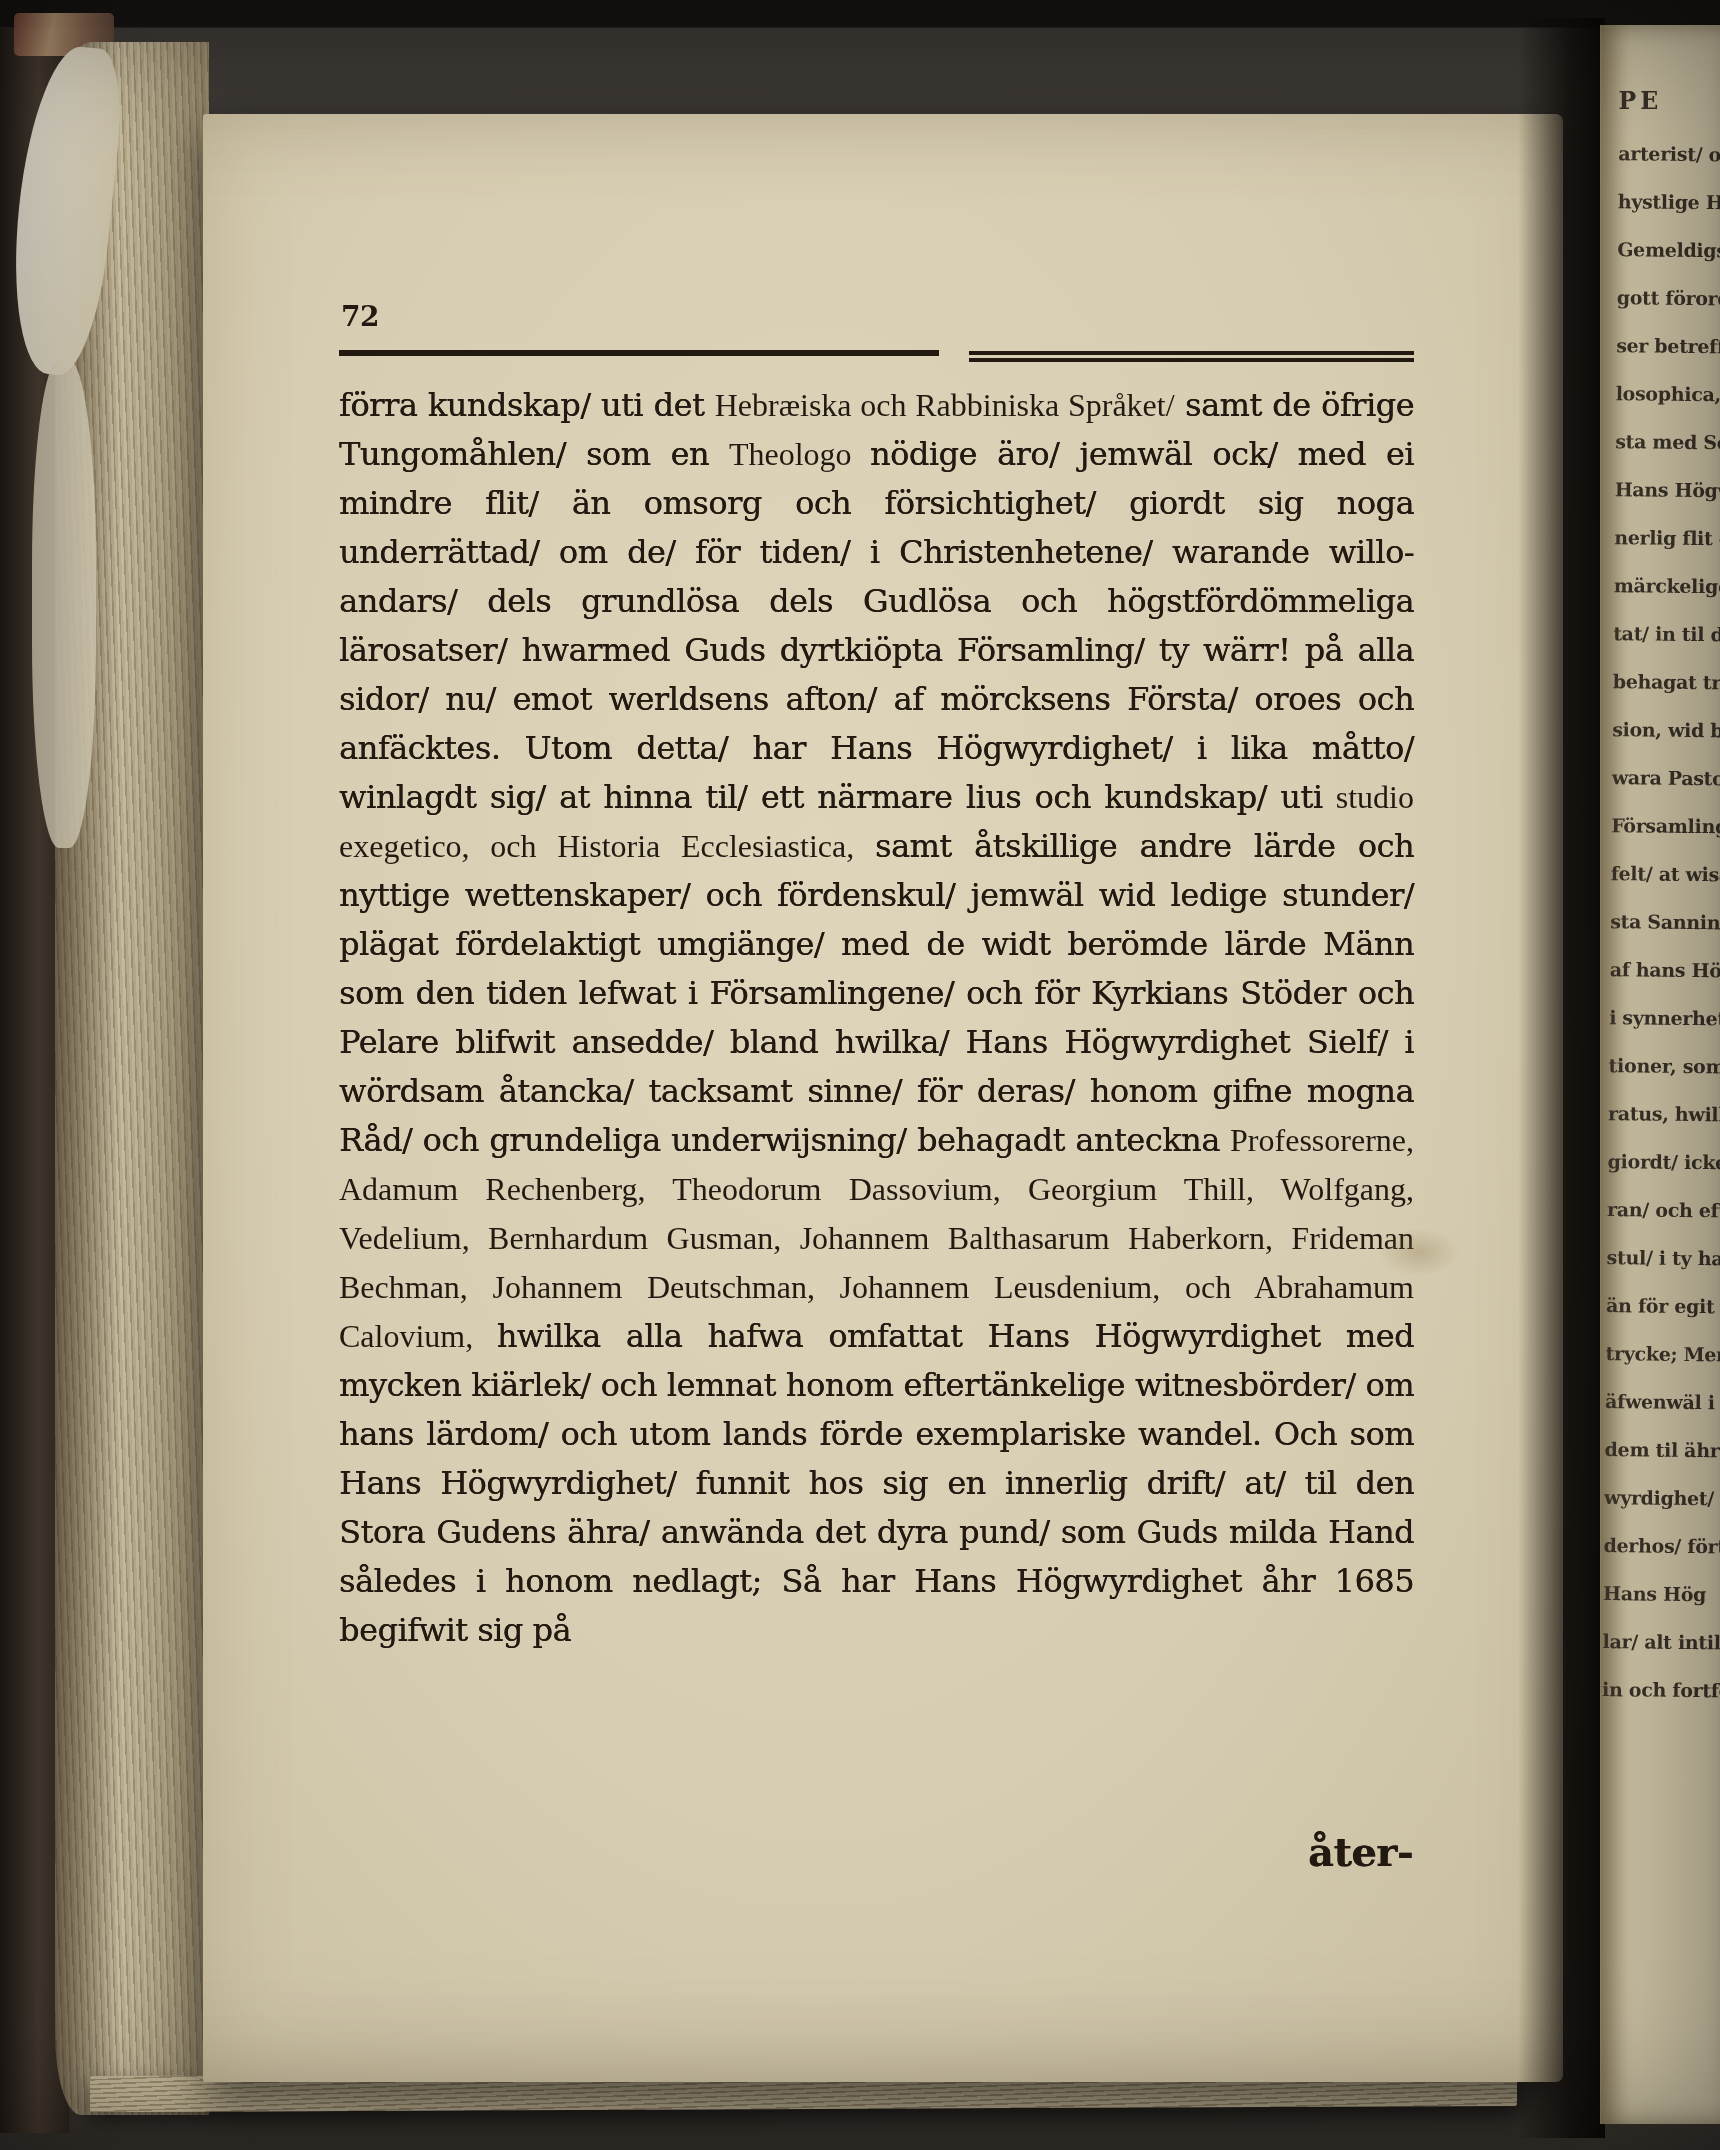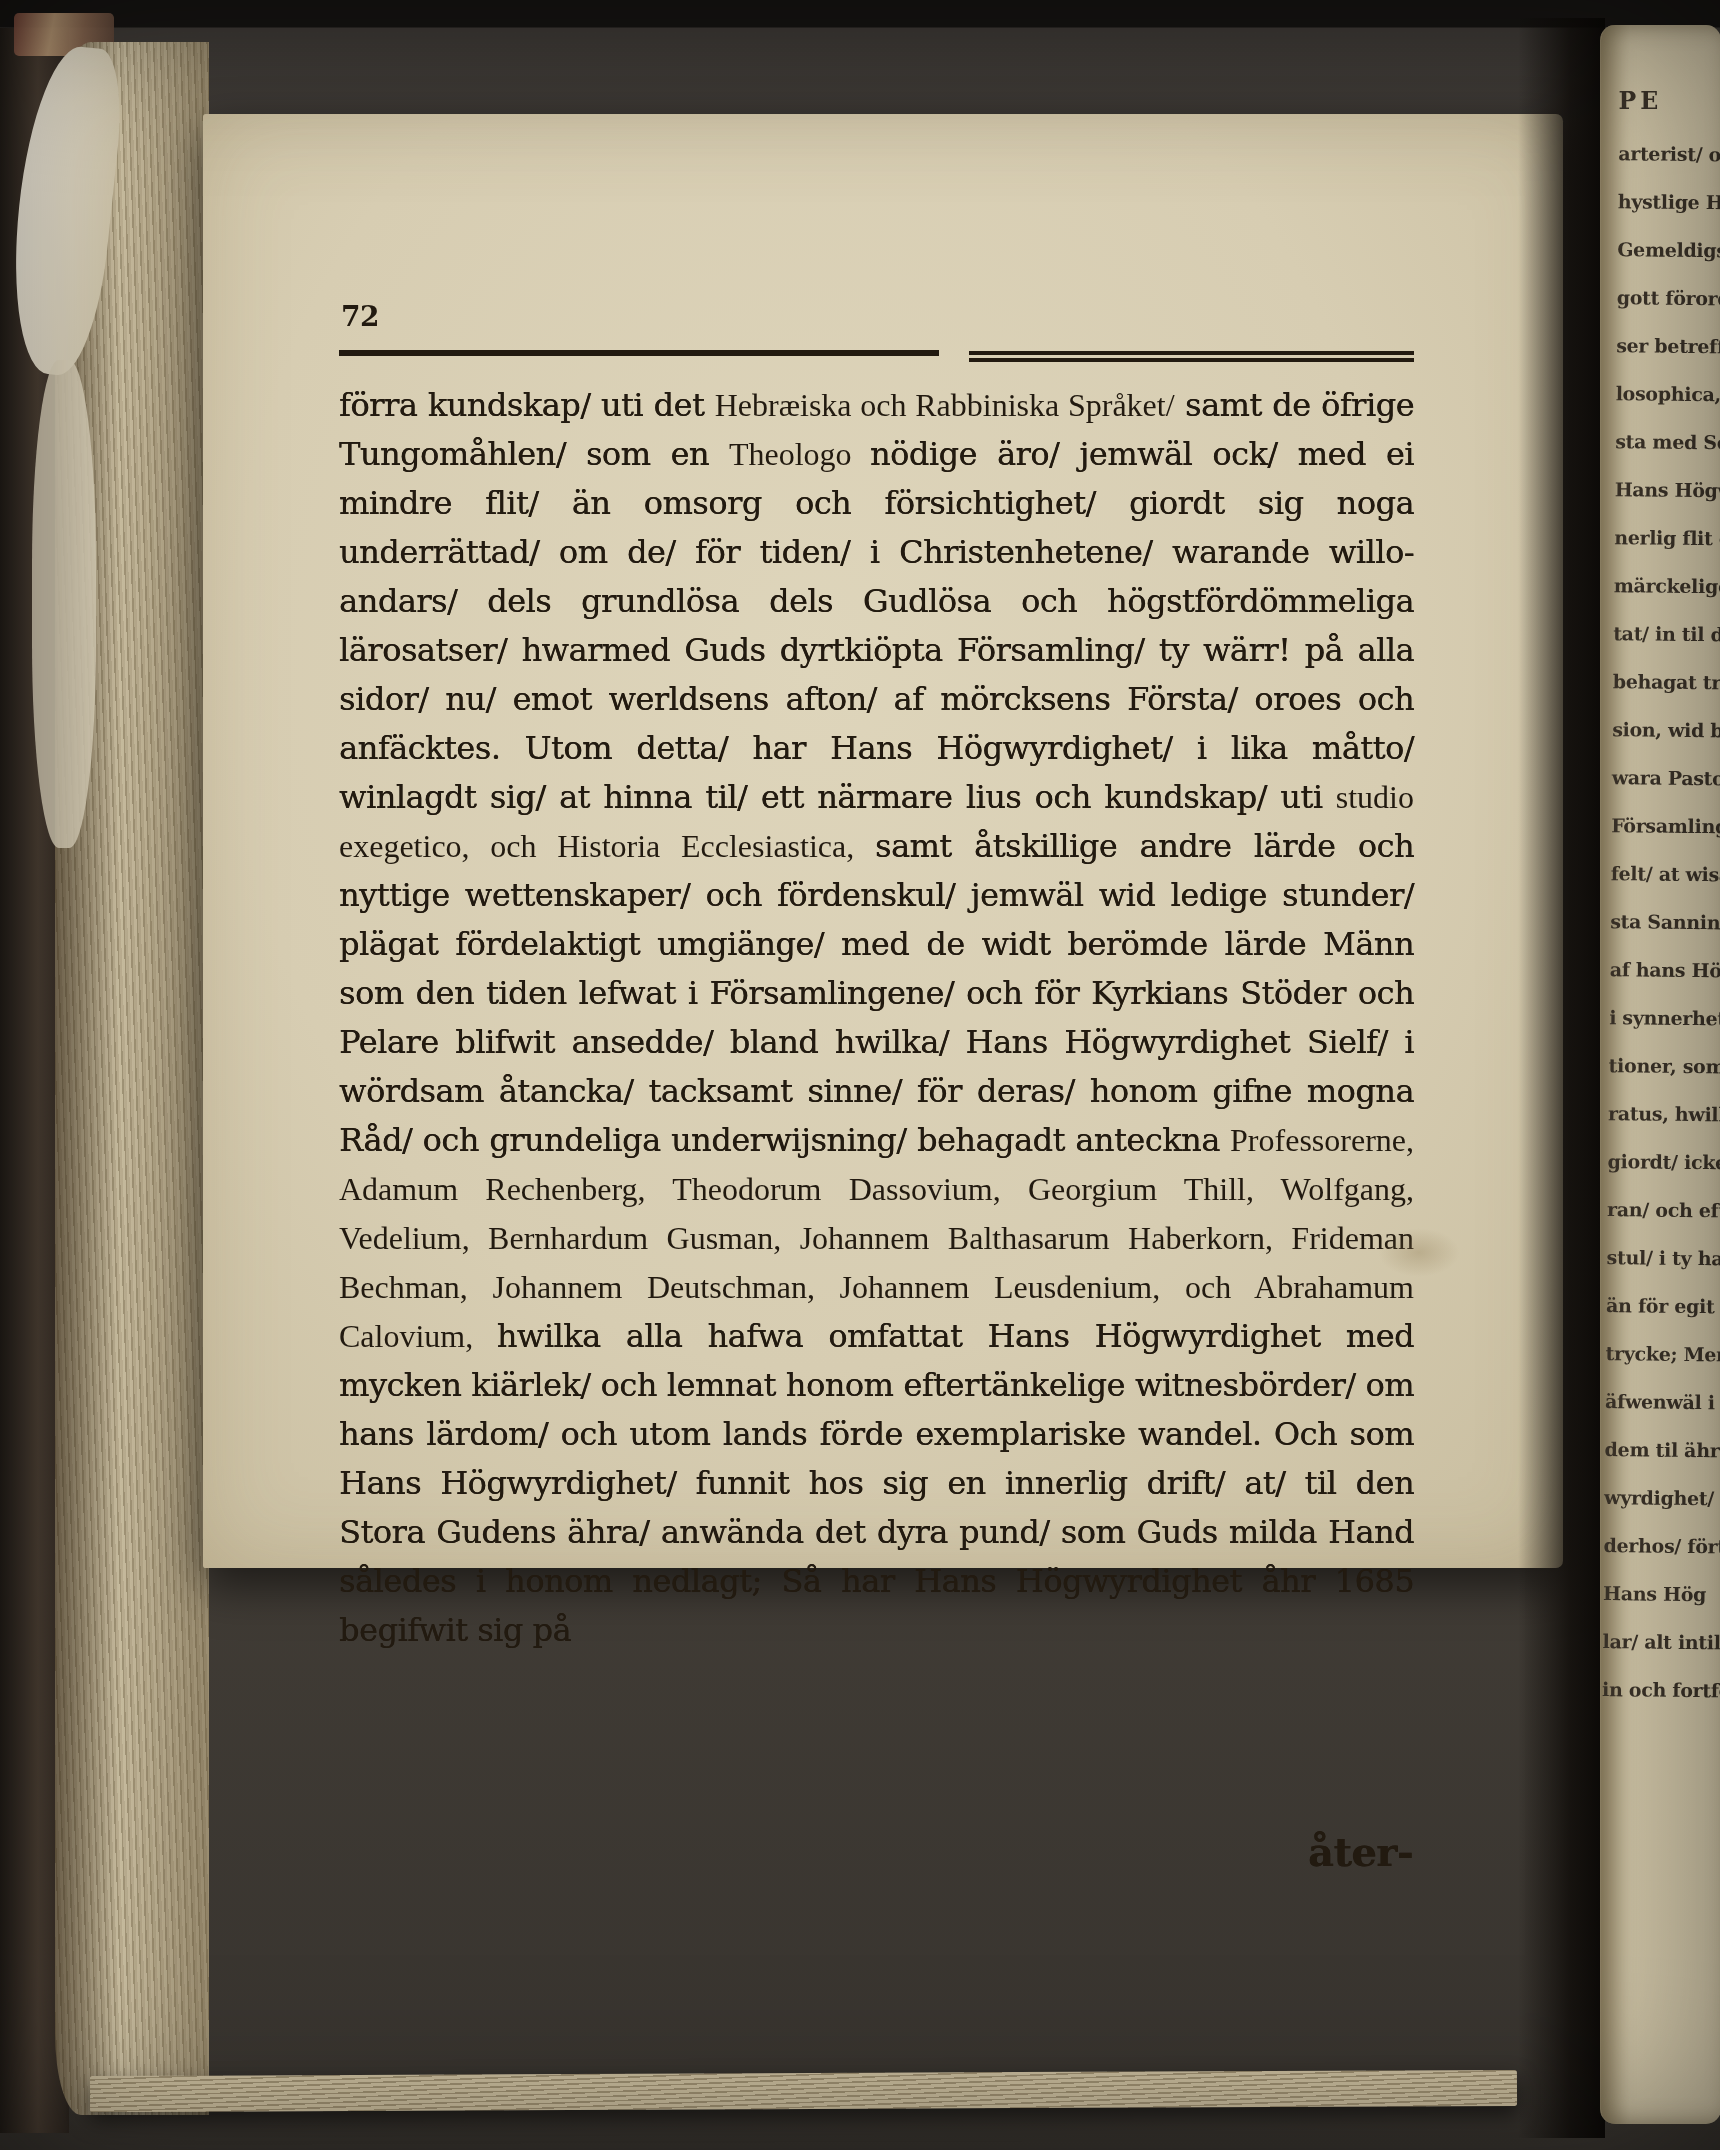--- a/index.html
+++ b/index.html
@@ -29,21 +29,21 @@
   .curl2{left:-23px;top:318px;width:64px;height:488px;opacity:.85;
     background:#d9d0b8;border-radius:42%;}
 
   
   .bottom-stack{position:absolute;left:90px;top:2073px;width:1427px;height:36px;border-radius:2.6px;
     transform:rotate(-0.25deg);
     background:repeating-linear-gradient(178deg,#c7ba9b 0 3.1px,#9c8e70 3.1px 4.6px);
     box-shadow:0 9.2px 20.5px rgba(0,0,0,.5);}
 
   
-  .main-page{position:absolute;left:203px;top:114px;width:1360px;height:1454px;
+  .main-page{position:absolute;left:203px;top:114px;width:1360px;height:1968px;
     border-radius:3.1px 7.2px 7.2px 3.1px;color:var(--ink,#221a10);
     background:radial-gradient(ellipse at 45% 38%,#ded5bb 0%,#d7cdb2 55%,#c8bd9f 100%);
     box-shadow:0 17.5px 46px rgba(0,0,0,.55), inset 0 0 87px rgba(120,95,55,.22);}
   .page-header{position:absolute;left:136px;right:149px;top:180px;height:46px;}
   .page-number{position:absolute;left:2.1px;top:6.2px;font-size:28px;font-weight:bold;letter-spacing:-0.5px;}
   .header-title{display:block;text-align:center;font-size:35px;font-weight:bold;letter-spacing:7.7px;}
   .header-rule{position:absolute;left:136px;right:149px;top:236px;display:flex;gap:30px;align-items:flex-start;}
   .rule-left{flex:1.35;height:6.2px;background:var(--ink,#221a10);}
   .rule-right{flex:1;height:11.3px;box-sizing:border-box;margin-top:1px;
     border-top:4.1px solid var(--ink,#221a10);border-bottom:4.1px solid var(--ink,#221a10);}
@@ -58,21 +58,21 @@
     background:radial-gradient(rgba(140,120,80,.32),rgba(140,120,80,0) 70%);}
 
   
   .gutter{position:absolute;left:1518px;top:18px;bottom:13px;width:87px;
     background:linear-gradient(90deg,rgba(18,14,10,0),rgba(14,11,8,.8) 60%,rgba(9,7,5,.95));}
 
   
   .right-page{position:absolute;left:1600px;top:25px;bottom:27px;width:120px;overflow:hidden;
     border-left:1.5px solid #8d8064;
     background:linear-gradient(90deg,#b4a888,#cfc4a6 24%,#d3c8aa);
-    box-shadow:inset 10.3px 0 21.6px rgba(70,55,30,.5);color:#3a3228;border-radius:15px;}
+    box-shadow:inset 10.3px 0 21.6px rgba(70,55,30,.5);color:#3a3228;}
   .right-header{margin:62px 0 14.4px 17.5px;font-size:23.6px;font-weight:bold;letter-spacing:4.1px;}
   .right-lines{transform:rotate(0.6deg);transform-origin:0 0;}
   .right-lines .frag{font-size:19px;line-height:48px;white-space:nowrap;padding-left:17.5px;
     font-weight:bold;letter-spacing:-0.3px;}
 </style>
 </head>
 <body>
 
 <div class="stage">
 

